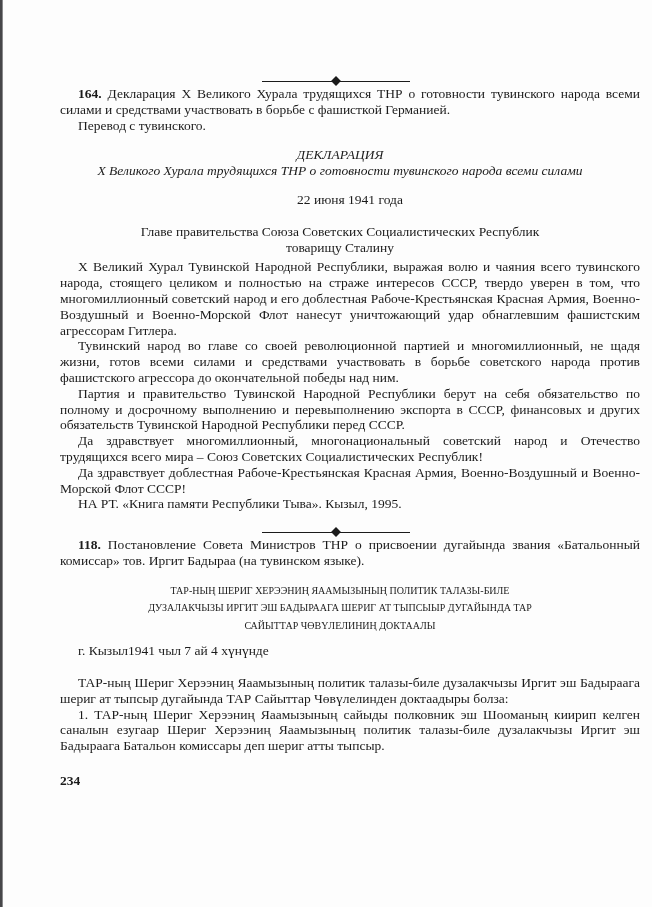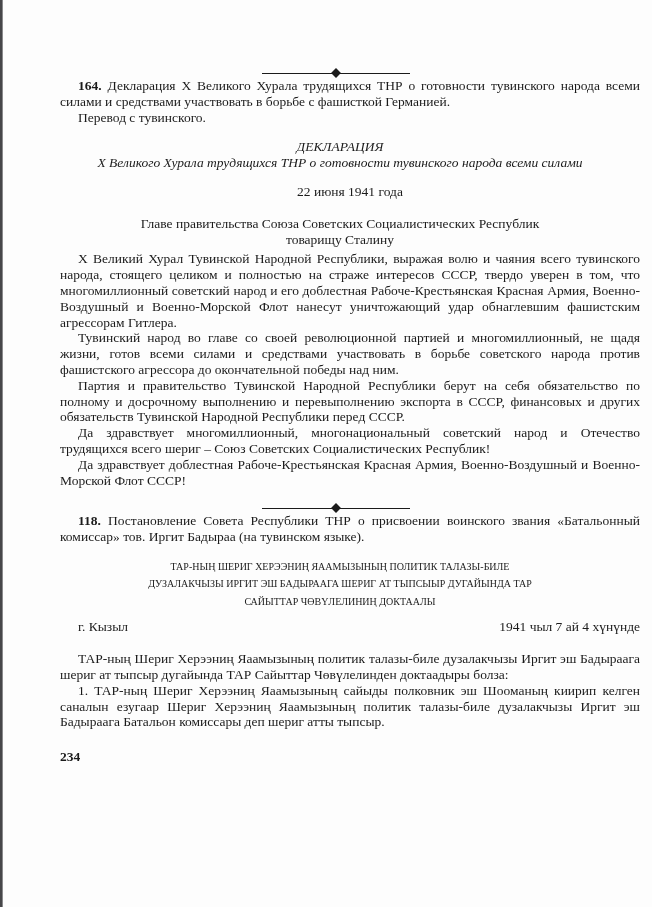--- a/index.html
+++ b/index.html
@@ -15,21 +15,21 @@
     color: #1b1b1b;
     font-size: 13.5px;
     line-height: 15.8px;
     overflow: hidden;
   }
   .scan-edge {
     position: absolute; left: 0; top: 0;
     width: 3px; height: 100%;
     background: linear-gradient(to right, #47474a 0 2px, #8a8a8c 2px 3px);
   }
-  .content { position: absolute; left: 60px; top: 68px; width: 580px; }
+  .content { position: absolute; left: 60px; top: 76px; width: 580px; }
 
   
   .sep { position: relative; width: 148px; height: 10px; margin-left: 202px; }
   .sep-line {
     position: absolute; left: 0; right: 0; top: 5px; height: 1px;
     background: #1b1b1b;
   }
   .sep-diamond {
     position: absolute; left: 50%; top: 50%;
     width: 7px; height: 7px; background: #1b1b1b;
@@ -42,21 +42,21 @@
   .docnum { font-weight: bold; }
   .note { margin-top: 12px; text-align: left; }
   .center { text-align: center; text-indent: 0; position: relative; left: -10px; white-space: nowrap; }
   .title-block { margin-top: 14px; font-style: italic; }
   .date-right { text-align: center; margin-top: 13px; }
   .addr-block { margin-top: 16px; }
   .body-block { margin-top: 4px; }
   .source-line { margin-top: 9px; text-align: left; }
   .heading-165 { margin-top: 10px; }
   .caps-title { margin-top: 13px; font-size: 10px; line-height: 17.5px; }
-  .placedate { display: flex; justify-content: space-between; margin-top: 9px; }
+  .placedate { display: flex; margin-top: 9px; }
   .placedate .place { padding-left: 18px; }
   .body-165 { margin-top: 16px; }
   .pagenum { margin-top: 19px; text-align: left; font-weight: bold; }
 </style>
 </head>
 <body>
 
 <div class="page">
   <div class="scan-edge"></div>
 
@@ -80,31 +80,32 @@
 
     <div class="addr-block">
       <div class="center">Главе правительства Союза Советских Социалистических Республик</div>
       <div class="center">товарищу Сталину</div>
     </div>
 
     <div class="body-block">
       <p class="para">X Великий Хурал Тувинской Народной Республики, выражая волю и чаяния всего тувинского народа, стоящего целиком и полностью на страже интересов СССР, твердо уверен в том, что многомиллионный советский народ и его доблестная Рабоче-Крестьянская Красная Армия, Военно-Воздушный и Военно-Морской Флот нанесут уничтожающий удар обнаглевшим фашистским агрессорам Гитлера.</p>
       <p class="para">Тувинский народ во главе со своей революционной партией и многомиллионный, не щадя жизни, готов всеми силами и средствами участвовать в борьбе советского народа против фашистского агрессора до окончательной победы над ним.</p>
       <p class="para">Партия и правительство Тувинской Народной Республики берут на себя обязательство по полному и досрочному выполнению и перевыполнению экспорта в СССР, финансовых и других обязательств Тувинской Народной Республики перед СССР.</p>
-      <p class="para">Да здравствует многомиллионный, многонациональный советский народ и Отечество трудящихся всего шериг – Союз Советских Социалистических Республик!</p>
+      <p class="para">Да здравствует многомиллионный, многонациональный советский народ и Отечество трудящихся всего мира – Союз Советских Социалистических Республик!</p>
       <p class="para">Да здравствует доблестная Рабоче-Крестьянская Красная Армия, Военно-Воздушный и Военно-Морской Флот СССР!</p>
     </div>
 
+    <p class="para source-line">НА РТ. «Книга памяти Республики Тыва». Кызыл, 1995.</p>
 
     <div class="sep sep2">
       <span class="sep-line"></span>
       <span class="sep-diamond"></span>
     </div>
 
-    <p class="para heading-165"><b class="docnum">118.</b> <span>Постановление Совета Республики ТНР о присвоении воинского звания «Батальонный комиссар» тов. Иргит Бадыраа (на тувинском языке).</span></p>
+    <p class="para heading-165"><b class="docnum">118.</b> <span>Постановление Совета Министров ТНР о присвоении дугайында звания «Батальонный комиссар» тов. Иргит Бадыраа (на тувинском языке).</span></p>
 
     <div class="caps-title">
       <div class="center">ТАР-НЫҢ ШЕРИГ ХЕРЭЭНИҢ ЯААМЫЗЫНЫҢ ПОЛИТИК ТАЛАЗЫ-БИЛЕ</div>
       <div class="center">ДУЗАЛАКЧЫЗЫ ИРГИТ ЭШ БАДЫРААГА ШЕРИГ АТ ТЫПСЫЫР ДУГАЙЫНДА ТАР</div>
       <div class="center">САЙЫТТАР ЧӨВҮЛЕЛИНИҢ ДОКТААЛЫ</div>
     </div>
 
     <div class="placedate">
       <span class="place">г. Кызыл</span>
       <span class="date">1941 чыл 7 ай 4 хүнүнде</span>

